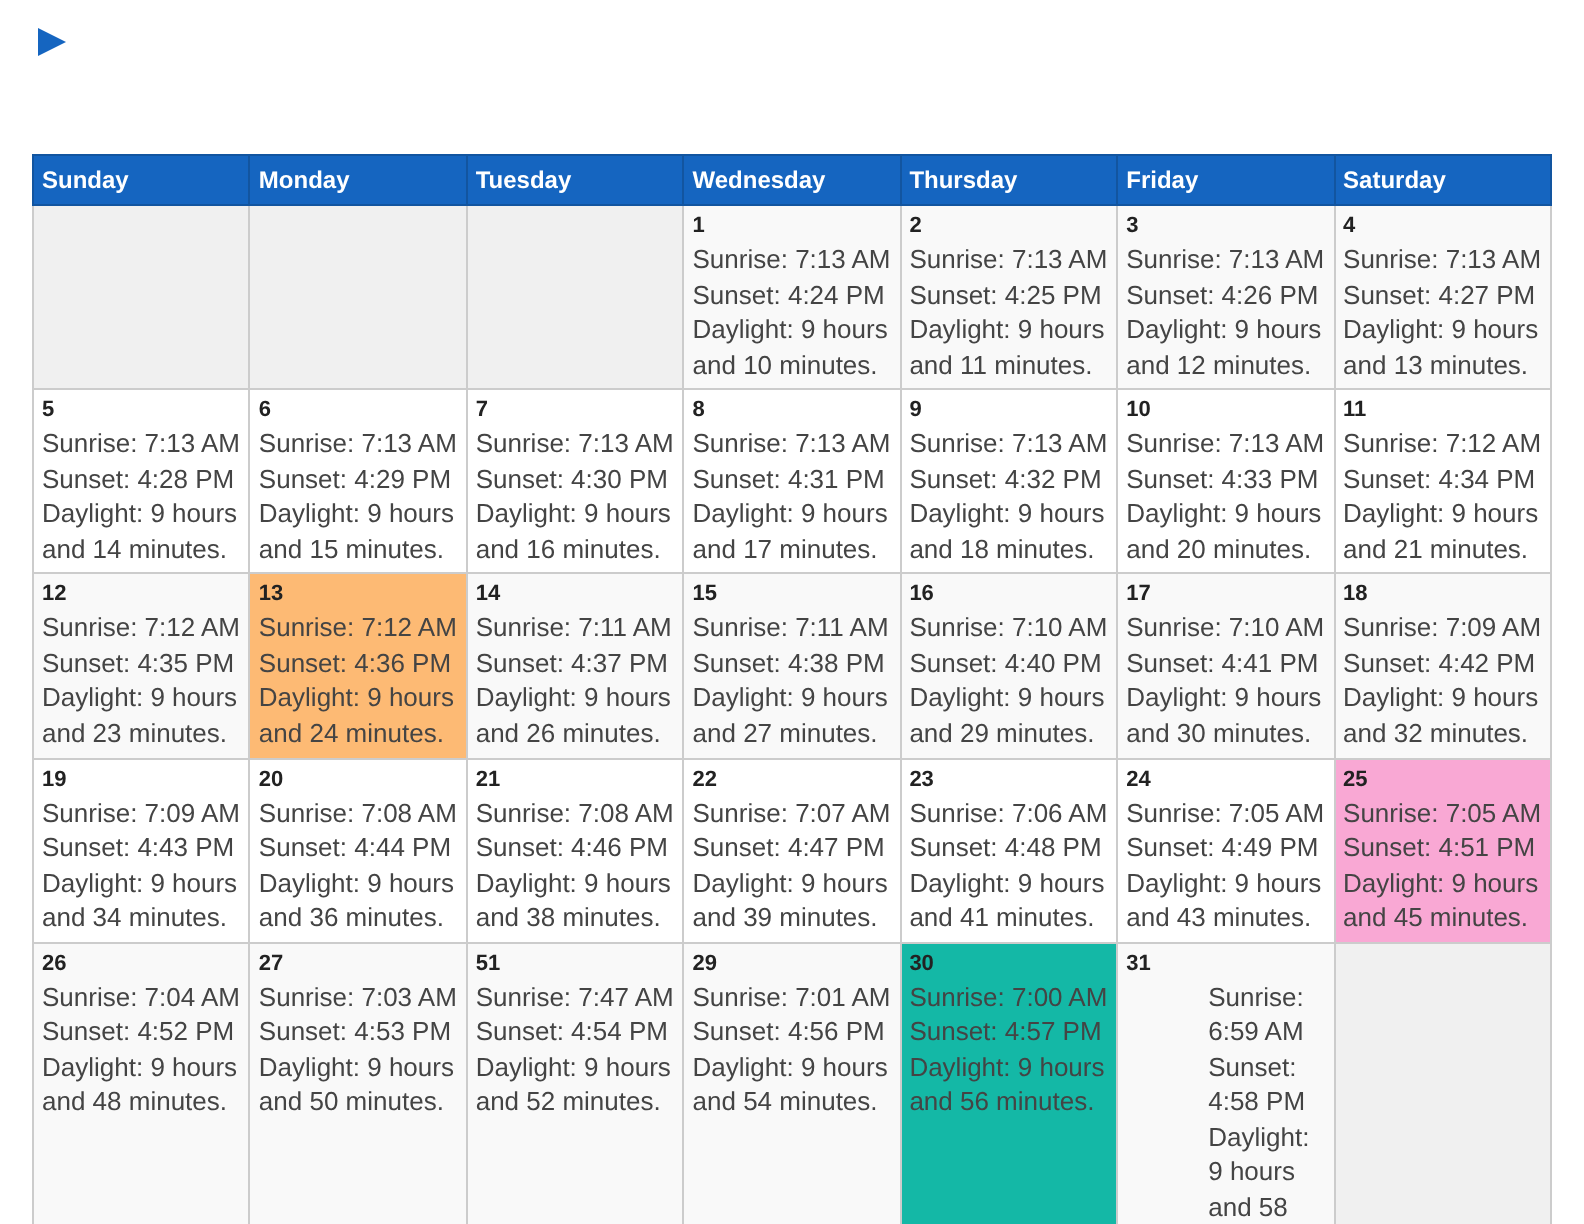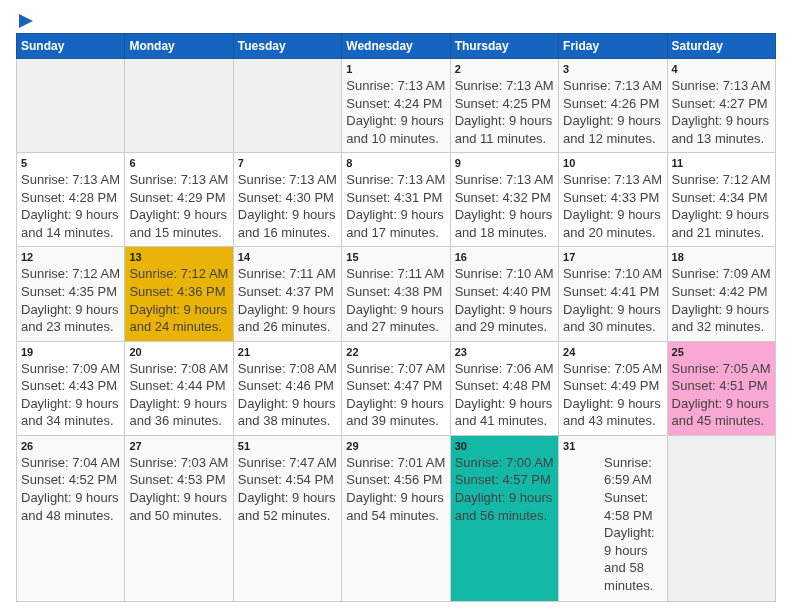--- a/index.html
+++ b/index.html
@@ -9,20 +9,21 @@
       width: 792px;
       height: 612px;
       overflow: hidden;
     }
     .page {
       width: 792px;
       height: 612px;
       padding: 16px 16px 10px 16px;
       display: flex;
       flex-direction: column;
+      gap: 44px;
     }
     .header {
       display: flex;
       justify-content: space-between;
       align-items: flex-start;
       margin-bottom: 8px;
     }
     .logo {
       display: flex;
       flex-direction: column;
@@ -206,21 +207,21 @@
           </td>
         </tr>
         <tr>
           <td style="background: rgb(249, 249, 249);">
             <span class="day-number">12</span>
             <div class="cell-text" style="white-space: pre-line;">Sunrise: 7:12 AM
 Sunset: 4:35 PM
 Daylight: 9 hours
 and 23 minutes.</div>
           </td>
-          <td style="background: #eab308;">
+          <td style="background: #fdba74;">
             <span class="day-number">13</span>
             <div class="cell-text" style="white-space: pre-line;">Sunrise: 7:12 AM
 Sunset: 4:36 PM
 Daylight: 9 hours
 and 24 minutes.</div>
           </td>
           <td style="background: rgb(249, 249, 249);">
             <span class="day-number">14</span>
             <div class="cell-text" style="white-space: pre-line;">Sunrise: 7:11 AM
 Sunset: 4:37 PM

